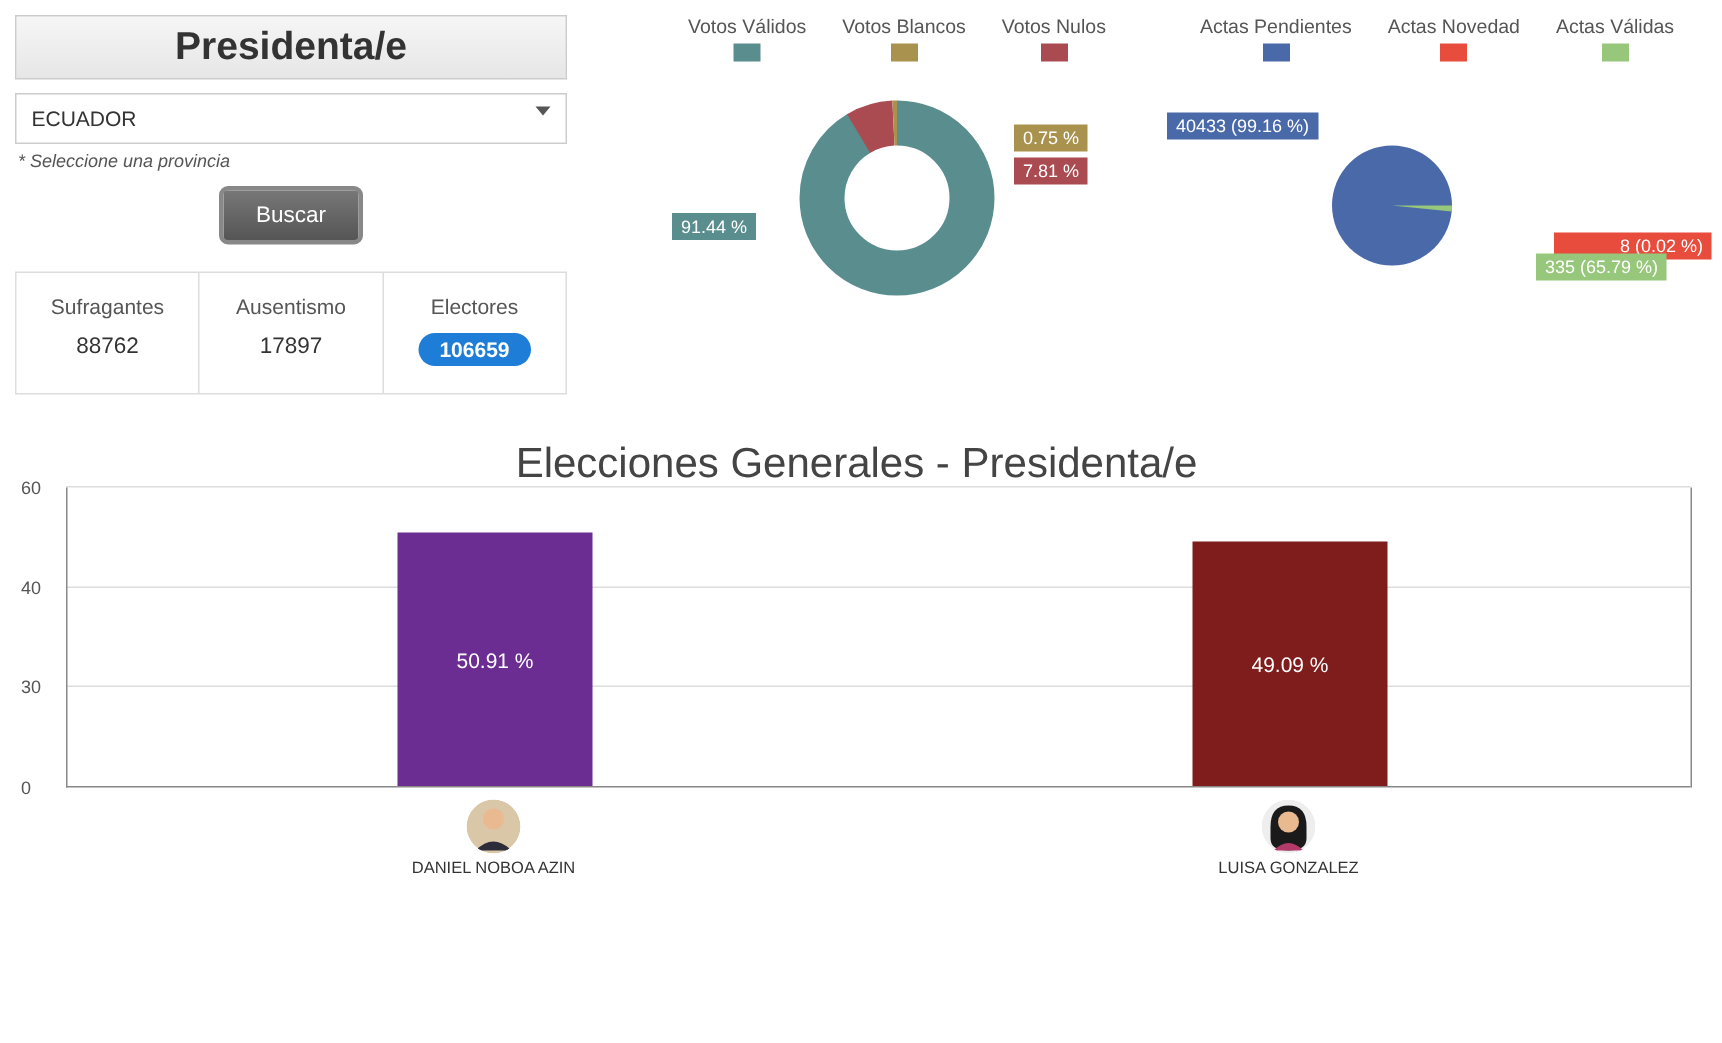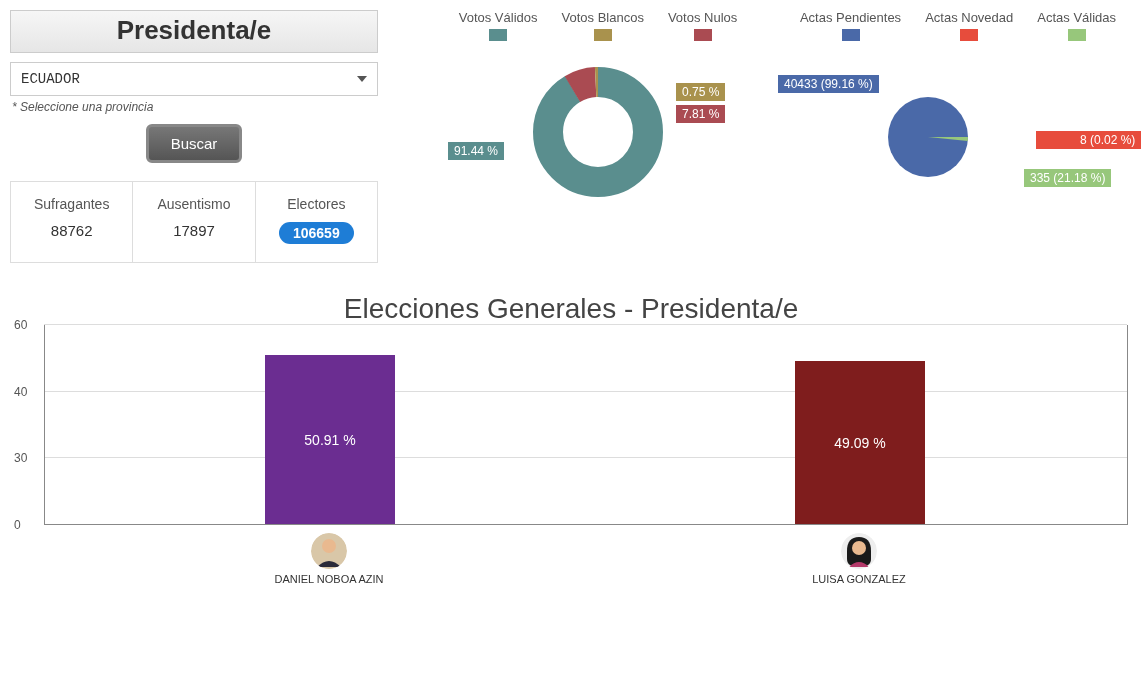--- a/index.html
+++ b/index.html
@@ -24,26 +24,25 @@
     text-align: center;
     font-size: 26px;
     font-weight: 600;
     padding: 4px 0 6px 0;
     margin-bottom: 9px;
   }
   .select-box {
     border: 1px solid #ccc;
     padding: 8px 10px;
     display: flex;
-    align-items: center;
+    align-items: flex-start;
     justify-content: space-between;
     cursor: pointer;
     background: #fff;
     margin-bottom: 2px;
-    font-family: Liberation Mono, monospace;
   }
   .caret-down {
     display:inline-block;
     border-left: 5px solid transparent;
     border-right: 5px solid transparent;
     border-top: 6px solid #555;
   }
   .helper-text {
     font-style: italic;
     font-size: 12px;
@@ -254,22 +253,22 @@
         <div class="legend-item"><span>Actas Válidas</span><span class="swatch c-green"></span></div>
       </div>
       <div class="donut-wrap">
         <svg width="360" height="170">
           <g transform="translate(150,90)">
             <circle r="40" fill="#4a69a8"></circle>
             <path d="M 0 0 L 40 0 A 40 40 0 0 1 39.7 4 Z" fill="#97c77b"></path>
           </g>
         </svg>
         <span class="callout c-blue" style="left:0px;   top:28px;">40433 (99.16 %)</span>
-        <span class="callout c-red" style="left:258px; top:84px;padding-left:44px;">8 (0.02 %)</span>
-        <span class="callout c-green" style="left:246px; top:122px;">335 (21.18 %)</span>
+        <span class="callout c-red" style="left:258px; top:108px;padding-left:44px;">8 (0.02 %)</span>
+        <span class="callout c-green" style="left:246px; top:122px;">335 (65.79 %)</span>
       </div>
     </div>
   </div>
 </div>
 
 <div class="main-chart-section">
   <div class="main-chart-title">Elecciones Generales - Presidenta/e</div>
 
   <div class="bar-chart">
 

